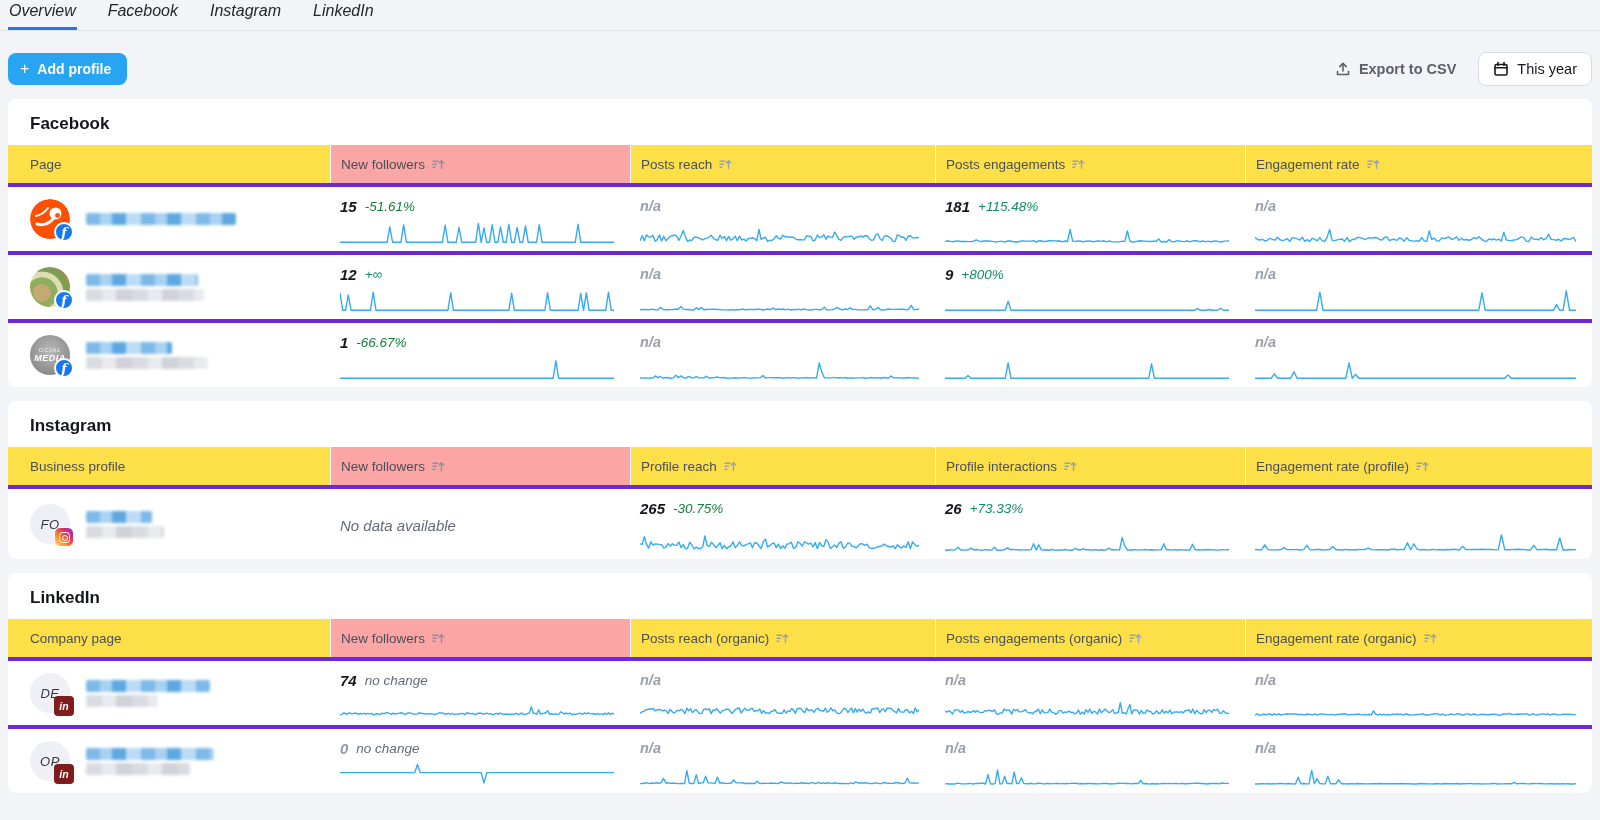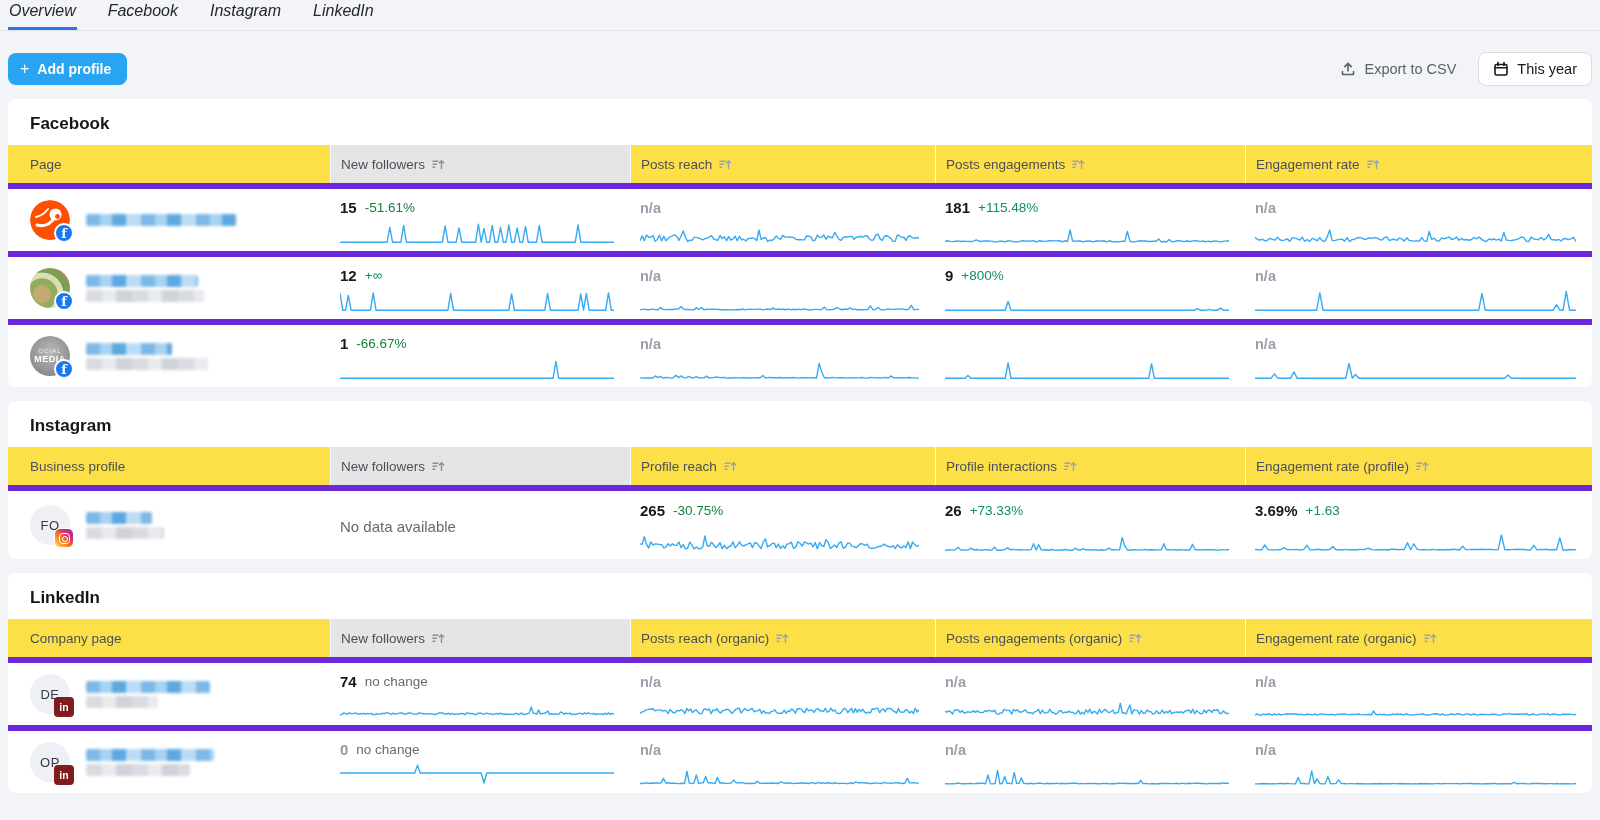--- a/index.html
+++ b/index.html
@@ -14,35 +14,35 @@
   .tab.active { border-bottom-color:#2c72e8; }
 
   
   .toolbar { display:flex; align-items:center; margin:22px 8px 0 8px; height:32px; }
   .btn-add { display:flex; align-items:center; gap:8px; background:#27a4f2; color:#fff;
     border:none; border-radius:8px; height:32px; padding:0 16px 0 12px; font-size:14px;
     font-weight:700; font-family:inherit; cursor:pointer; }
   .btn-add .plus { font-size:16px; font-weight:400; line-height:1; }
   .toolbar-right { margin-left:auto; display:flex; align-items:center; gap:22px; }
   .btn-export { display:flex; align-items:center; gap:8px; background:none; border:none;
-    color:#5b6068; font-size:14.5px; font-family:inherit; cursor:pointer; }
+    color:#5b6068; font-size:14.5px; font-family:inherit; cursor:pointer;font-weight:bold; }
   .btn-period { display:flex; align-items:center; gap:8px; background:#fff;
     border:1px solid #d9dce3; border-radius:8px; height:34px; padding:0 14px;
     font-size:14.5px; color:#16181d; font-family:inherit; cursor:pointer; }
 
   
   .card { background:#fff; border-radius:8px; margin:14px 8px 0 8px; overflow:hidden; }
   .card-title { font-size:17px; font-weight:700; padding:15px 0 11px 22px; color:#14161b; }
   .grid { display:grid; grid-template-columns:322px 300px 305px 310px minmax(0,1fr); }
   .th { background:#fde047; height:38px; display:flex; align-items:center; gap:7px;
     font-size:13.5px; color:#4a4f59; padding-left:10px; border-left:1px solid #fbfbfd; }
   .th.first { padding-left:22px; border-left:none; }
-  .th.sorted { background:#e5e5e5; }
+  .th.sorted { background:#fca5a5; }
   .row { display:contents; }
-  .cell { border-top:6px solid #6d28d9; }
+  .cell { border-top:4px solid #6d28d9;font-style:italic; }
   .entity { display:flex; align-items:center; padding-left:22px; }
   .metric { display:flex; flex-direction:column; padding:9px 16px 7px 10px; }
   .mline { height:20px; display:flex; align-items:center; }
   .mline b { font-size:15px; color:#16181d; }
   .mline b.muted { color:#9299a5; font-weight:700; }
   .chg { font-size:13.5px; margin-left:8px; }
   .chg.down { color:#15803d; }
   .chg.up { color:#0f8f5f; }
   .chg.none { color:#646a75; }
   .na { font-size:14.5px; font-weight:700; color:#9aa0ab; }
@@ -358,24 +358,20 @@
       <div class="cell metric">
         <div class="mline">
             <b>26</b>
             <span class="chg up">+73.33%</span>
           </div>
         <svg class="spark" viewBox="0 0 100 30" preserveAspectRatio="none">
             <polyline points="0.00,27.84 0.92,28.14 1.83,27.51 2.75,27.97 3.67,27.51 4.59,24.80 5.50,27.74 6.42,27.88 7.34,28.04 8.26,27.59 9.17,25.92 10.09,27.80 11.01,27.34 11.93,27.67 12.84,28.16 13.76,27.69 14.68,27.40 15.60,27.85 16.51,27.97 17.43,24.80 18.35,28.12 19.27,28.09 20.18,27.81 21.10,27.50 22.02,25.36 22.94,27.57 23.85,27.40 24.77,27.41 25.69,27.62 26.61,27.85 27.52,27.75 28.44,27.71 29.36,27.91 30.28,27.49 31.19,21.16 32.11,27.85 33.03,22.28 33.94,27.71 34.86,27.80 35.78,27.56 36.70,28.12 37.61,27.33 38.53,28.03 39.45,28.14 40.37,27.66 41.28,27.95 42.20,27.35 43.12,27.74 44.04,28.11 44.95,28.08 45.87,25.92 46.79,27.63 47.71,27.90 48.62,26.48 49.54,27.65 50.46,27.52 51.38,27.89 52.29,27.91 53.21,27.49 54.13,28.12 55.05,27.61 55.96,28.15 56.88,27.44 57.80,25.92 58.72,27.82 59.63,27.55 60.55,27.70 61.47,27.99 62.39,14.44 63.30,23.40 64.22,27.81 65.14,28.10 66.06,27.57 66.97,27.61 67.89,27.97 68.81,27.74 69.72,27.74 70.64,27.34 71.56,27.93 72.48,27.61 73.39,27.84 74.31,27.67 75.23,27.67 76.15,27.70 77.06,21.16 77.98,27.77 78.90,27.66 79.82,28.01 80.73,27.46 81.65,28.08 82.57,27.43 83.49,27.72 84.40,27.81 85.32,27.70 86.24,27.85 87.16,21.72 88.07,27.63 88.99,27.64 89.91,27.93 90.83,27.45 91.74,27.51 92.66,27.64 93.58,27.53 94.50,27.71 95.41,27.93 96.33,28.00 97.25,27.48 98.17,27.74 99.08,27.61 100.00,27.32" fill="none" stroke="#36abf2" stroke-width="1.4" vector-effect="non-scaling-stroke" stroke-linejoin="round"></polyline>
           </svg>
       </div>
       <div class="cell metric">
-        <div class="mline">
-            <b>3.69%</b>
-            <span class="chg up">+1.63</span>
-          </div>
         <svg class="spark" viewBox="0 0 100 30" preserveAspectRatio="none">
             <polyline points="0.00,27.26 1.01,27.64 2.02,27.87 3.03,22.28 4.04,27.41 5.05,27.78 6.06,27.76 7.07,27.66 8.08,27.45 9.09,25.36 10.10,27.60 11.11,27.41 12.12,27.45 13.13,27.40 14.14,27.85 15.15,27.50 16.16,22.84 17.17,27.67 18.18,27.57 19.19,27.30 20.20,27.32 21.21,27.79 22.22,27.59 23.23,27.28 24.24,24.24 25.25,27.53 26.26,27.64 27.27,27.86 28.28,27.19 29.29,27.81 30.30,27.50 31.31,27.81 32.32,27.26 33.33,27.43 34.34,27.06 35.35,25.92 36.36,27.45 37.37,27.75 38.38,27.51 39.39,27.61 40.40,27.59 41.41,27.87 42.42,27.05 43.43,27.11 44.44,27.62 45.45,27.18 46.46,27.50 47.47,20.04 48.48,27.60 49.49,21.16 50.51,27.07 51.52,27.69 52.53,27.27 53.54,27.75 54.55,27.60 55.56,27.14 56.57,27.70 57.58,27.36 58.59,27.83 59.60,27.27 60.61,27.58 61.62,27.11 62.63,27.26 63.64,27.83 64.65,23.96 65.66,27.27 66.67,27.49 67.68,27.29 68.69,27.36 69.70,27.28 70.71,27.10 71.72,27.26 72.73,27.40 73.74,27.21 74.75,27.74 75.76,27.42 76.77,11.64 77.78,27.28 78.79,27.60 79.80,27.46 80.81,27.28 81.82,27.09 82.83,27.28 83.84,27.22 84.85,27.83 85.86,27.78 86.87,22.84 87.88,27.72 88.89,27.38 89.90,27.31 90.91,27.04 91.92,27.80 92.93,27.26 93.94,27.67 94.95,15.00 95.96,27.84 96.97,27.80 97.98,27.26 98.99,27.63 100.00,27.42" fill="none" stroke="#36abf2" stroke-width="1.4" vector-effect="non-scaling-stroke" stroke-linejoin="round"></polyline>
           </svg>
       </div>
     </div>
   </div>
 </section>
 
 <section class="card">
   <h2 class="card-title">LinkedIn</h2>

